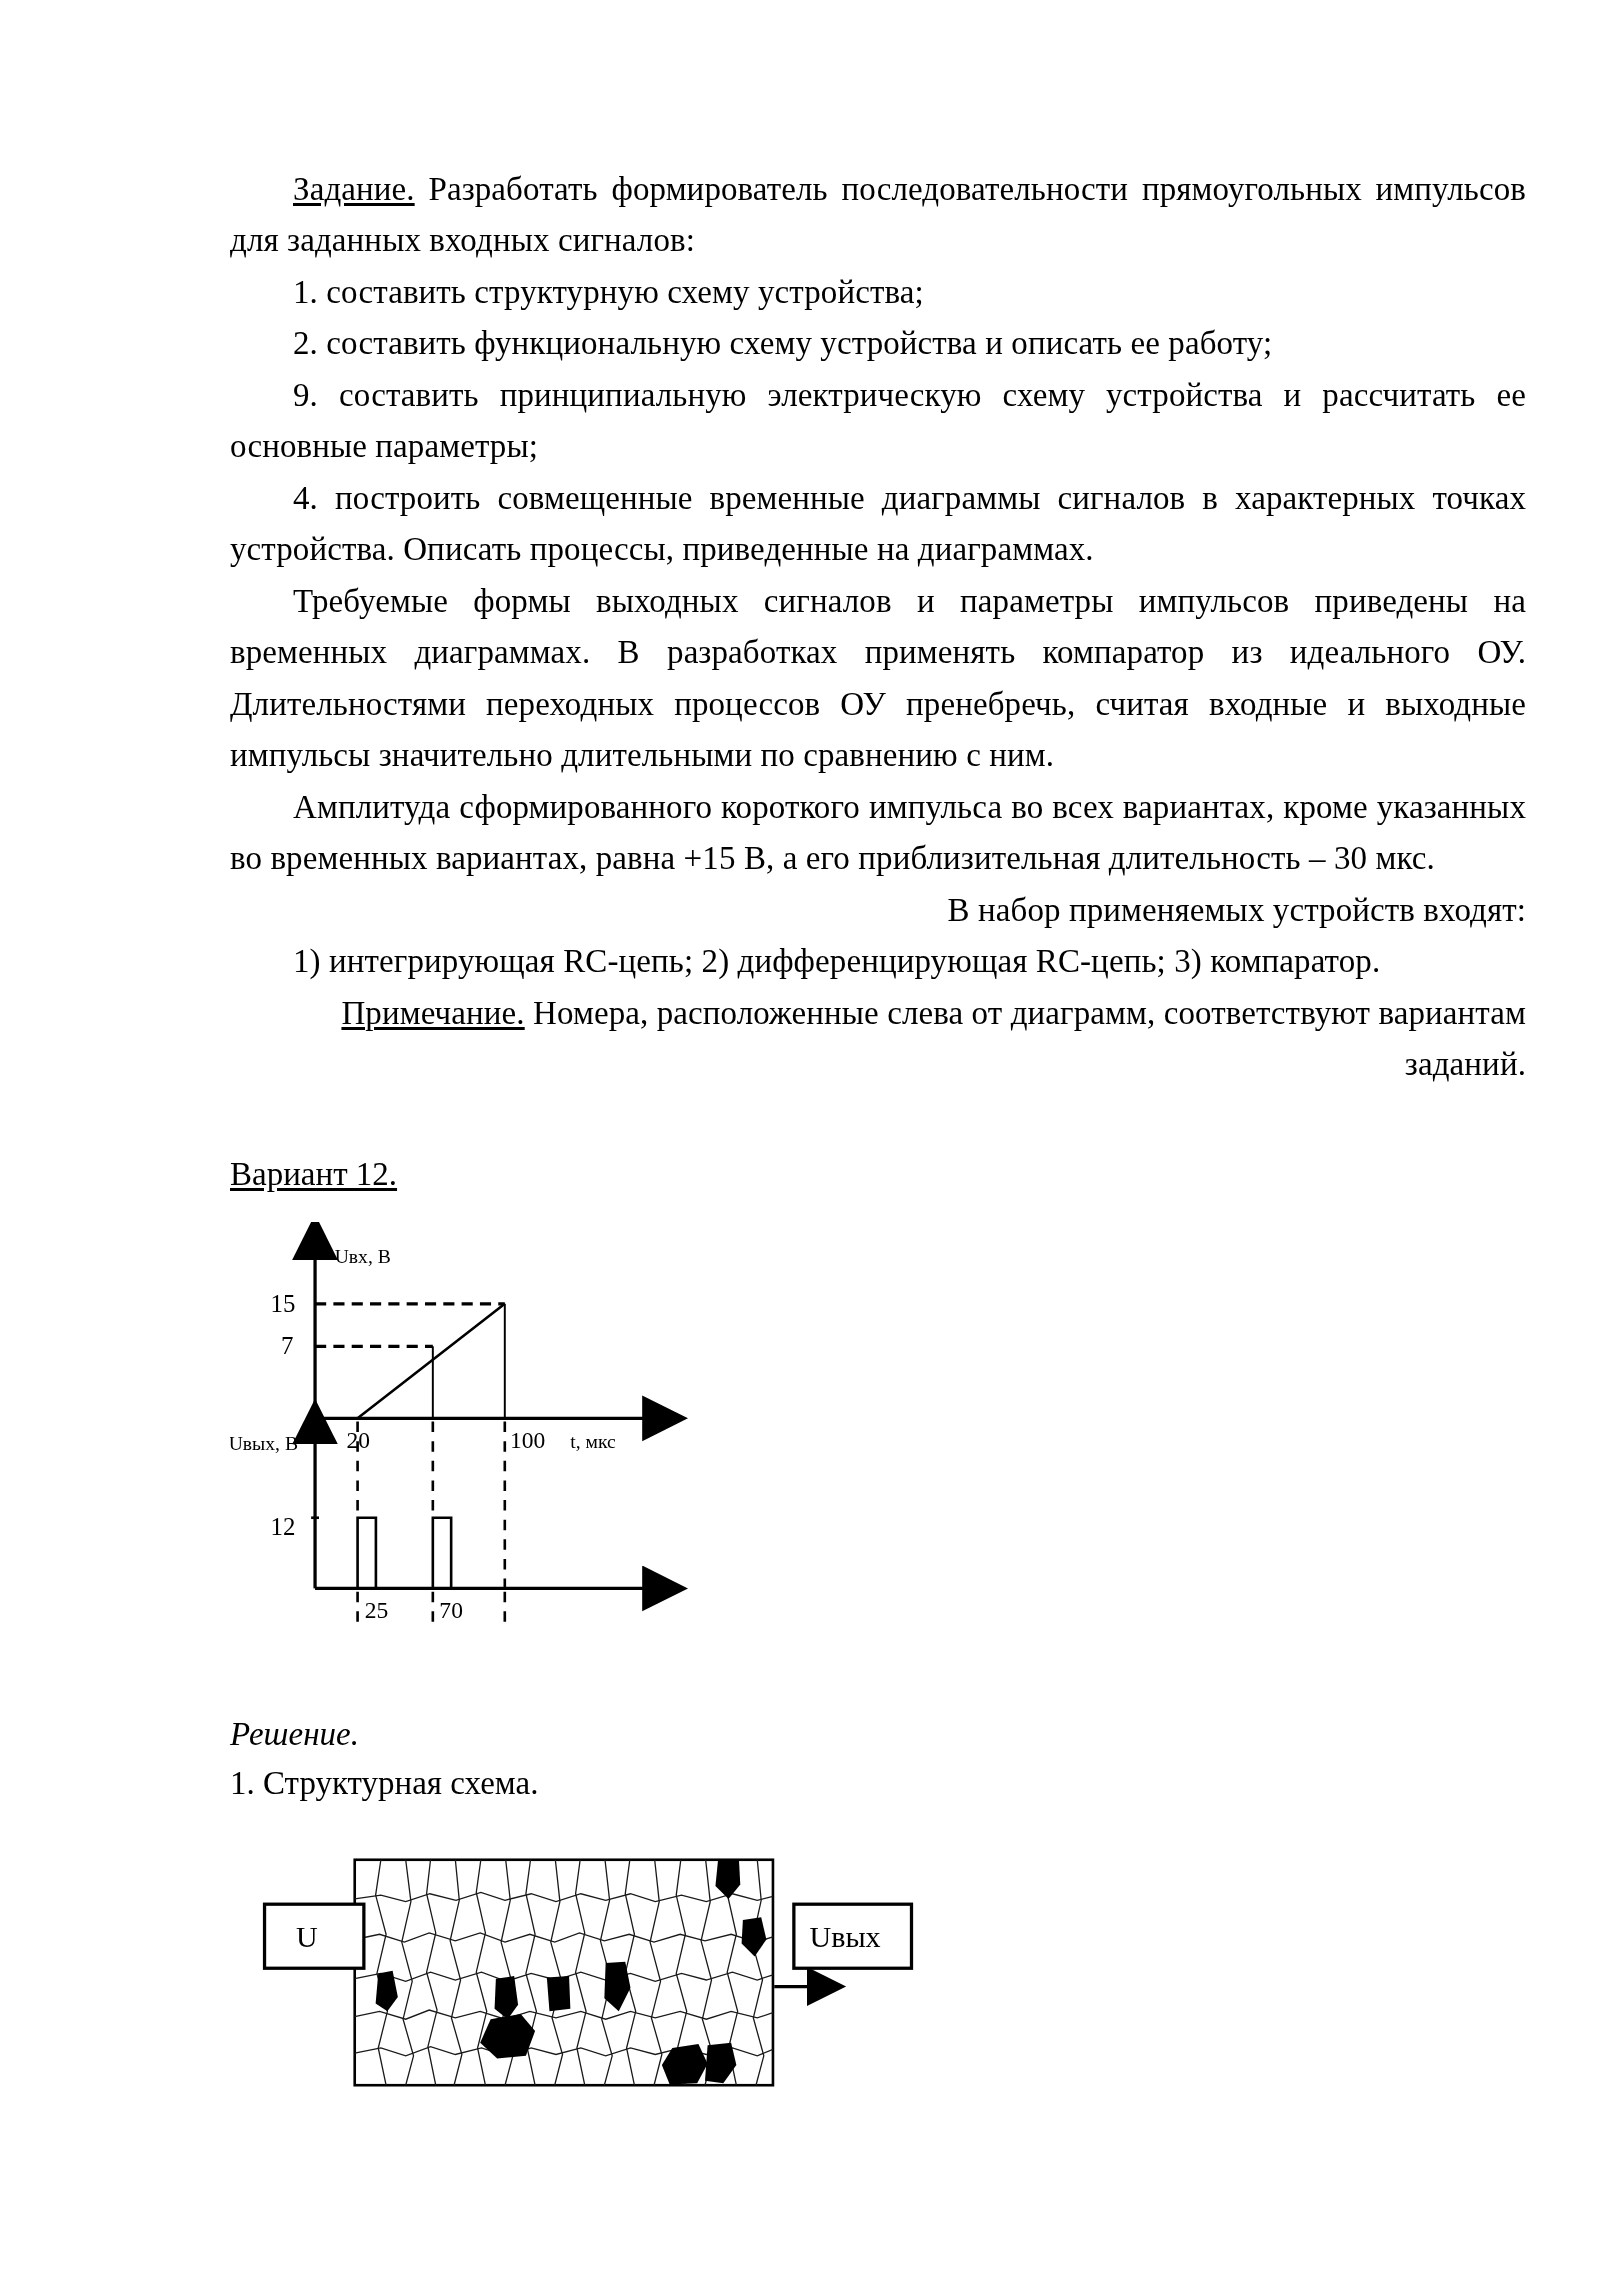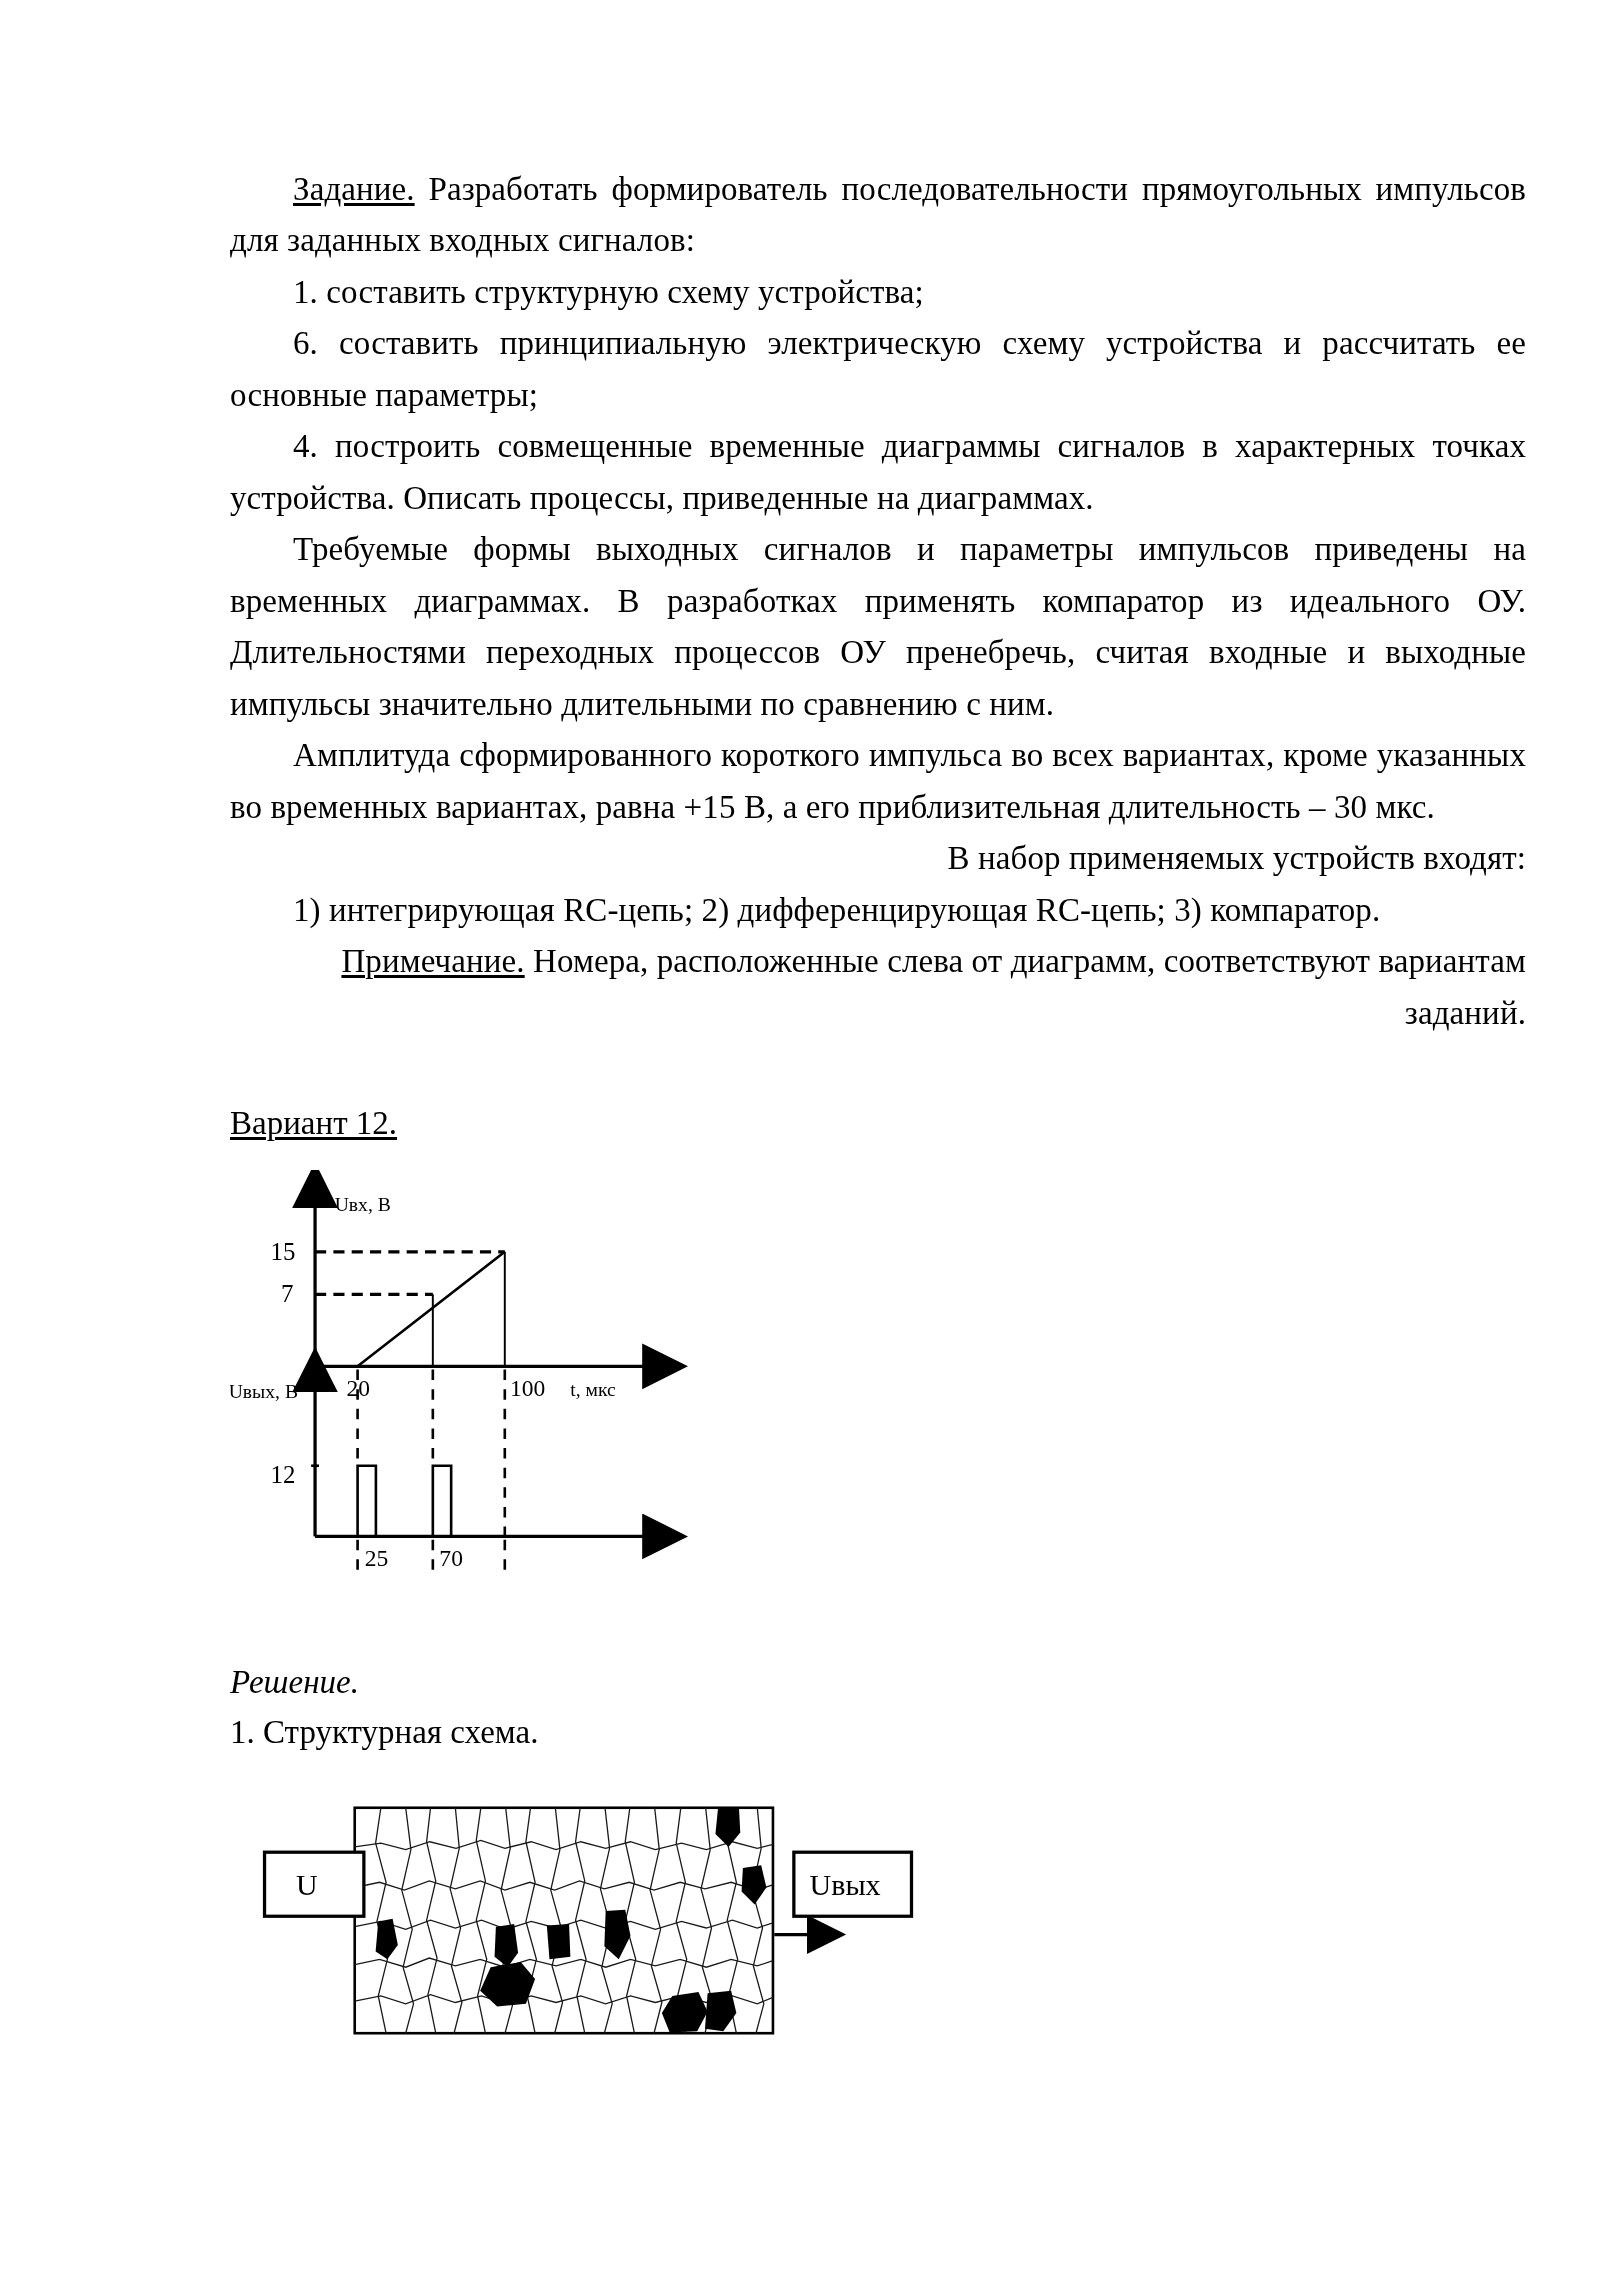--- a/index.html
+++ b/index.html
@@ -74,21 +74,22 @@
 </style>
 </head>
 <body>
 
 <div class="page">
   <div class="content">
 
     <p class="body ind"><span class="u">Задание.</span> <span>Разработать формирователь последовательности прямоугольных импульсов для заданных входных сигналов:</span></p>
 
     <p class="body ind">1. составить структурную схему устройства;</p>
-    <p class="body ind">6. составить принципиальную электрическую схему устройства и рассчитать ее основные параметры;</p>
+    <p class="body ind">2. составить функциональную схему устройства и описать ее работу;</p>
+    <p class="body ind">9. составить принципиальную электрическую схему устройства и рассчитать ее основные параметры;</p>
     <p class="body ind">4. построить совмещенные временные диаграммы сигналов в характерных точках устройства. Описать процессы, приведенные на диаграммах.</p>
 
     <p class="body ind">Требуемые формы выходных сигналов и параметры импульсов приведены на временных диаграммах. В разработках применять компаратор из идеального ОУ. Длительностями переходных процессов ОУ пренебречь, считая входные и выходные импульсы значительно длительными по сравнению с ним.</p>
     <p class="body ind">Амплитуда сформированного короткого импульса во всех вариантах, кроме указанных во временных вариантах, равна +15 В, а его приблизительная длительность – 30 мкс.</p>
     <p class="body ind last">В набор применяемых устройств входят:</p>
     <p class="body ind">1) интегрирующая RC-цепь; 2) дифференцирующая RC-цепь; 3) компаратор.</p>
 
     <p class="body last"><span class="u">Примечание.</span> <span>Номера, расположенные слева от диаграмм, соответствуют вариантам заданий.</span></p>
 
     <div class="variant"><span class="u">Вариант 12.</span></div>

